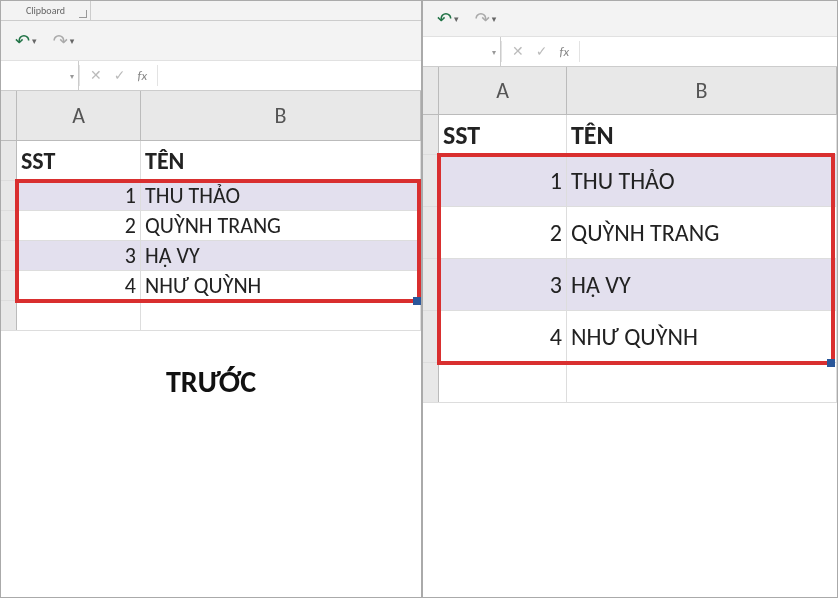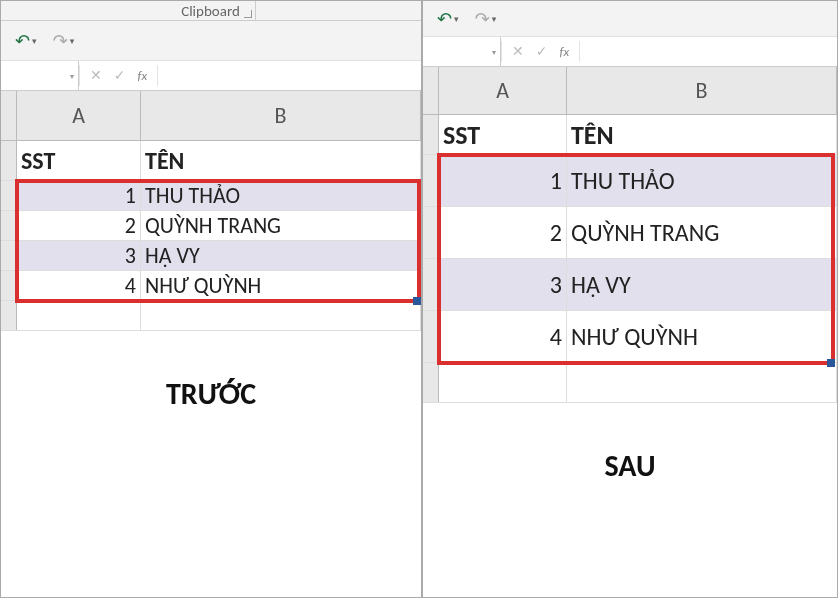--- a/index.html
+++ b/index.html
@@ -18,23 +18,22 @@
     border: 1px solid #aaa;
   }
   .pane.left { left: 0; width: 422px; height: 598px; }
   .pane.right { left: 422px; width: 416px; height: 598px; }
 
   .ribbon-groups {
     height: 20px;
     display: flex;
     border-bottom: 1px solid #ccc;
     background: #f3f3f3;
-    font-size: 15px;
+    font-size: 10px;
     color: #666;
-    justify-content: center;
   }
   .ribbon-groups .grp {
     border-right: 1px solid #ccc;
     display: flex;
     align-items: center;
     justify-content: center;
     position: relative;
   }
   .ribbon-groups .grp .launch {
     position: absolute;
@@ -150,21 +149,21 @@
     position: absolute;
     width: 8px; height: 8px;
     background: #2a579a;
     pointer-events: none;
   }
   .caption {
     font-weight: 800;
     font-size: 30px;
     text-align: center;
     color: #111;
-    margin-top: 44px;
+    margin-top: 32px;
   }
 
   
   .left .rowhead-spacer, .left .rh { width: 16px; }
   .left .col-a { width: 124px; }
   .left .col-b { width: 280px; }
   .left .col-headers { height: 50px; }
   .left .grid-row { height: 30px; }
   .left .grid-row.hdr { height: 40px; }
 
@@ -322,15 +321,14 @@
     </div>
     <div class="grid-row" style="height:40px">
       <div class="rh"></div>
       <div class="cell col-a"></div>
       <div class="cell col-b"></div>
     </div>
 
     <div class="marquee" style="left:14px; top:38px; width:398px; height:212px;"></div>
     <div class="fill-handle" style="left:404px; top:244px;"></div>
 
-    <div class="caption">SAU</div>
   </div>
 </div>
 
 </body></html>

